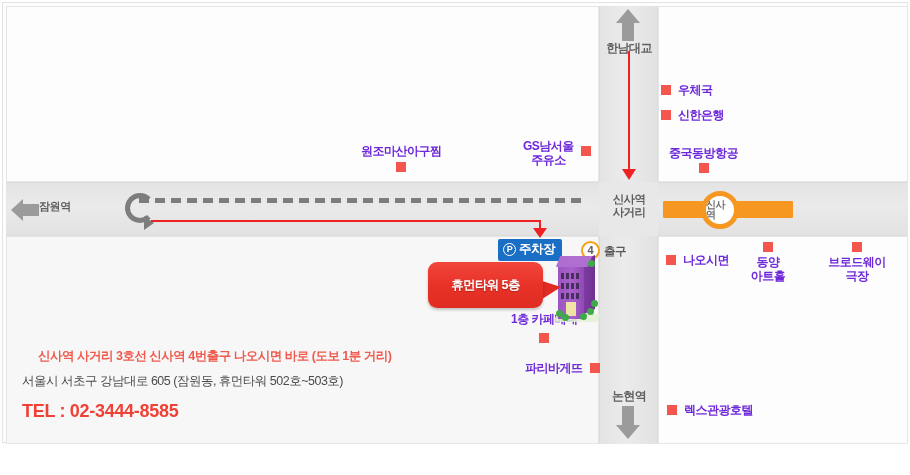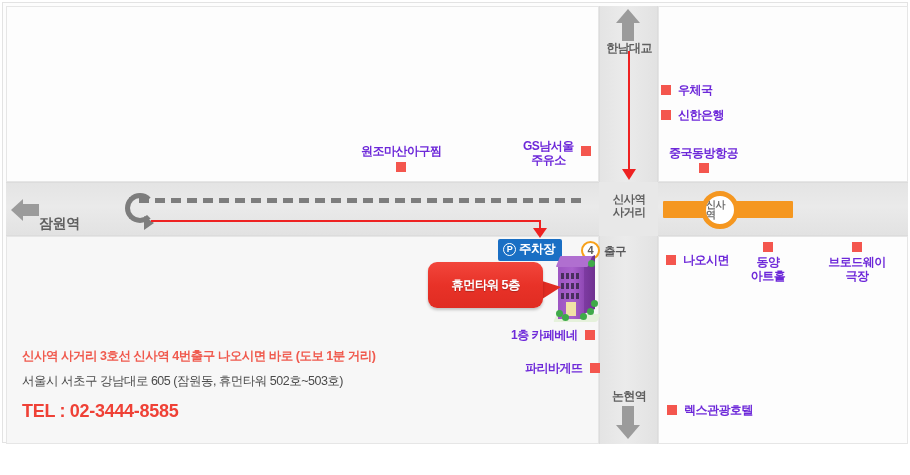--- a/index.html
+++ b/index.html
@@ -68,22 +68,22 @@
   }
   .arrow-left .head{
     position:absolute;left:0;top:0;
     border-top:11px solid transparent;border-bottom:11px solid transparent;
     border-right:12px solid #9b9b9b;
   }
   .arrow-left .tail{
     position:absolute;left:11px;top:5px;width:17px;height:12px;background:#9b9b9b;
   }
   .label-jamwon{
-    position:absolute;left:36px;top:212px;
-    font-size:14px;font-weight:bold;color:#5f5f5f;letter-spacing:-0.4px;
+    position:absolute;left:36px;top:196px;
+    font-size:11px;font-weight:bold;color:#5f5f5f;letter-spacing:-0.4px;
   }
 
   .arrow-up{position:absolute;left:613px;top:6px;width:24px;height:38px;}
   .arrow-up .head{
     position:absolute;left:0;top:0;width:0;height:0;
     border-left:12px solid transparent;border-right:12px solid transparent;
     border-bottom:14px solid #9b9b9b;
   }
   .arrow-up .tail{position:absolute;left:6px;top:13px;width:12px;height:19px;background:#9b9b9b;}
   .label-hannam{
@@ -217,21 +217,21 @@
     transform:skewY(-24deg);transform-origin:left top;
   }
   .bld-win{position:absolute;background:#2f2240;opacity:.78;}
   .bld-door{position:absolute;left:11px;top:46px;width:10px;height:14px;background:#f1e2a6;}
   .bld-shrub{position:absolute;width:7px;height:7px;border-radius:50%;background:#3faa49;}
   .bld-base{position:absolute;left:0;top:58px;width:44px;height:8px;background:#e2f0d6;
             transform:skewX(-26deg);opacity:.85;border-radius:2px;}
 
   
   .addr{position:absolute;left:19px;top:345px;}
-  .addr .l1{font-size:12.5px;font-weight:bold;color:#f05a4e;letter-spacing:-0.5px;}
+  .addr .l1{font-size:12.5px;font-weight:bold;color:#f05a4e;letter-spacing:-0.5px;margin-left:16px;}
   .addr .l2{font-size:12.5px;color:#4b4b4b;letter-spacing:-0.5px;margin-top:8px;}
   .addr .tel{font-size:18px;font-weight:bold;color:#ef4136;letter-spacing:-0.3px;margin-top:11px;}
 </style>
 </head>
 <body>
 
 <div id="map">
 
   <div class="canvas">
 
@@ -327,21 +327,21 @@
       <div class="dot"></div>
       <div class="poi-label">브로드웨이</div>
       <div class="poi-label">극장</div>
     </div>
 
     <div class="poi poi-row" style="left:664px;top:400px;">
       <div class="dot"></div>
       <div class="poi-label">렉스관광호텔</div>
     </div>
 
-    <div class="poi poi-row" style="left:508px;top:325px;">
+    <div class="poi poi-row" style="left:508px;top:309px;flex-direction:column;">
       <div class="poi-label">1층 카페베네</div>
       <div class="dot"></div>
     </div>
 
     <div class="poi poi-row" style="left:522px;top:358px;">
       <div class="poi-label">파리바게뜨</div>
       <div class="dot"></div>
     </div>
 
     <div class="parking">

